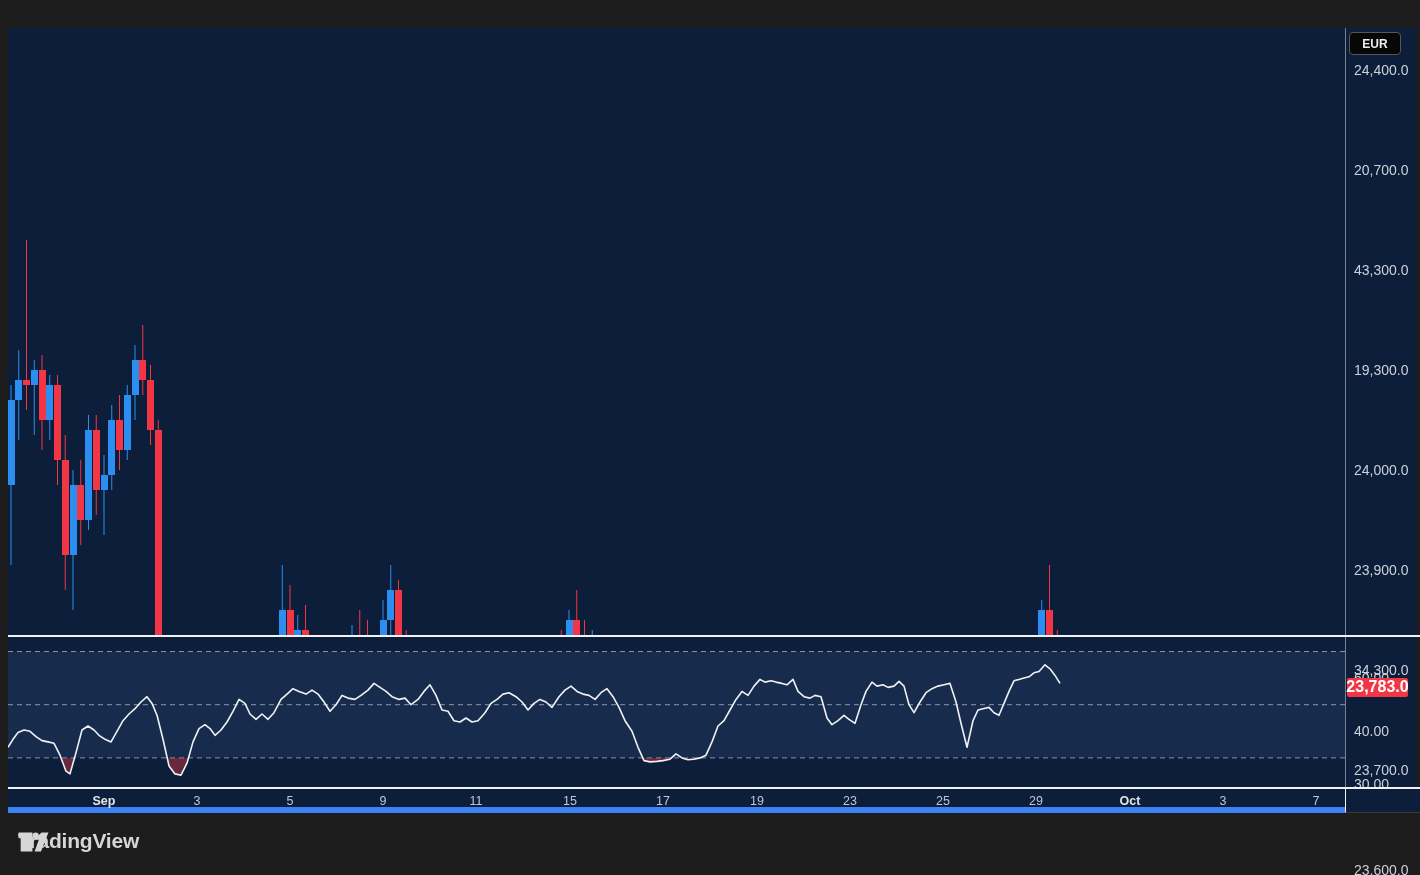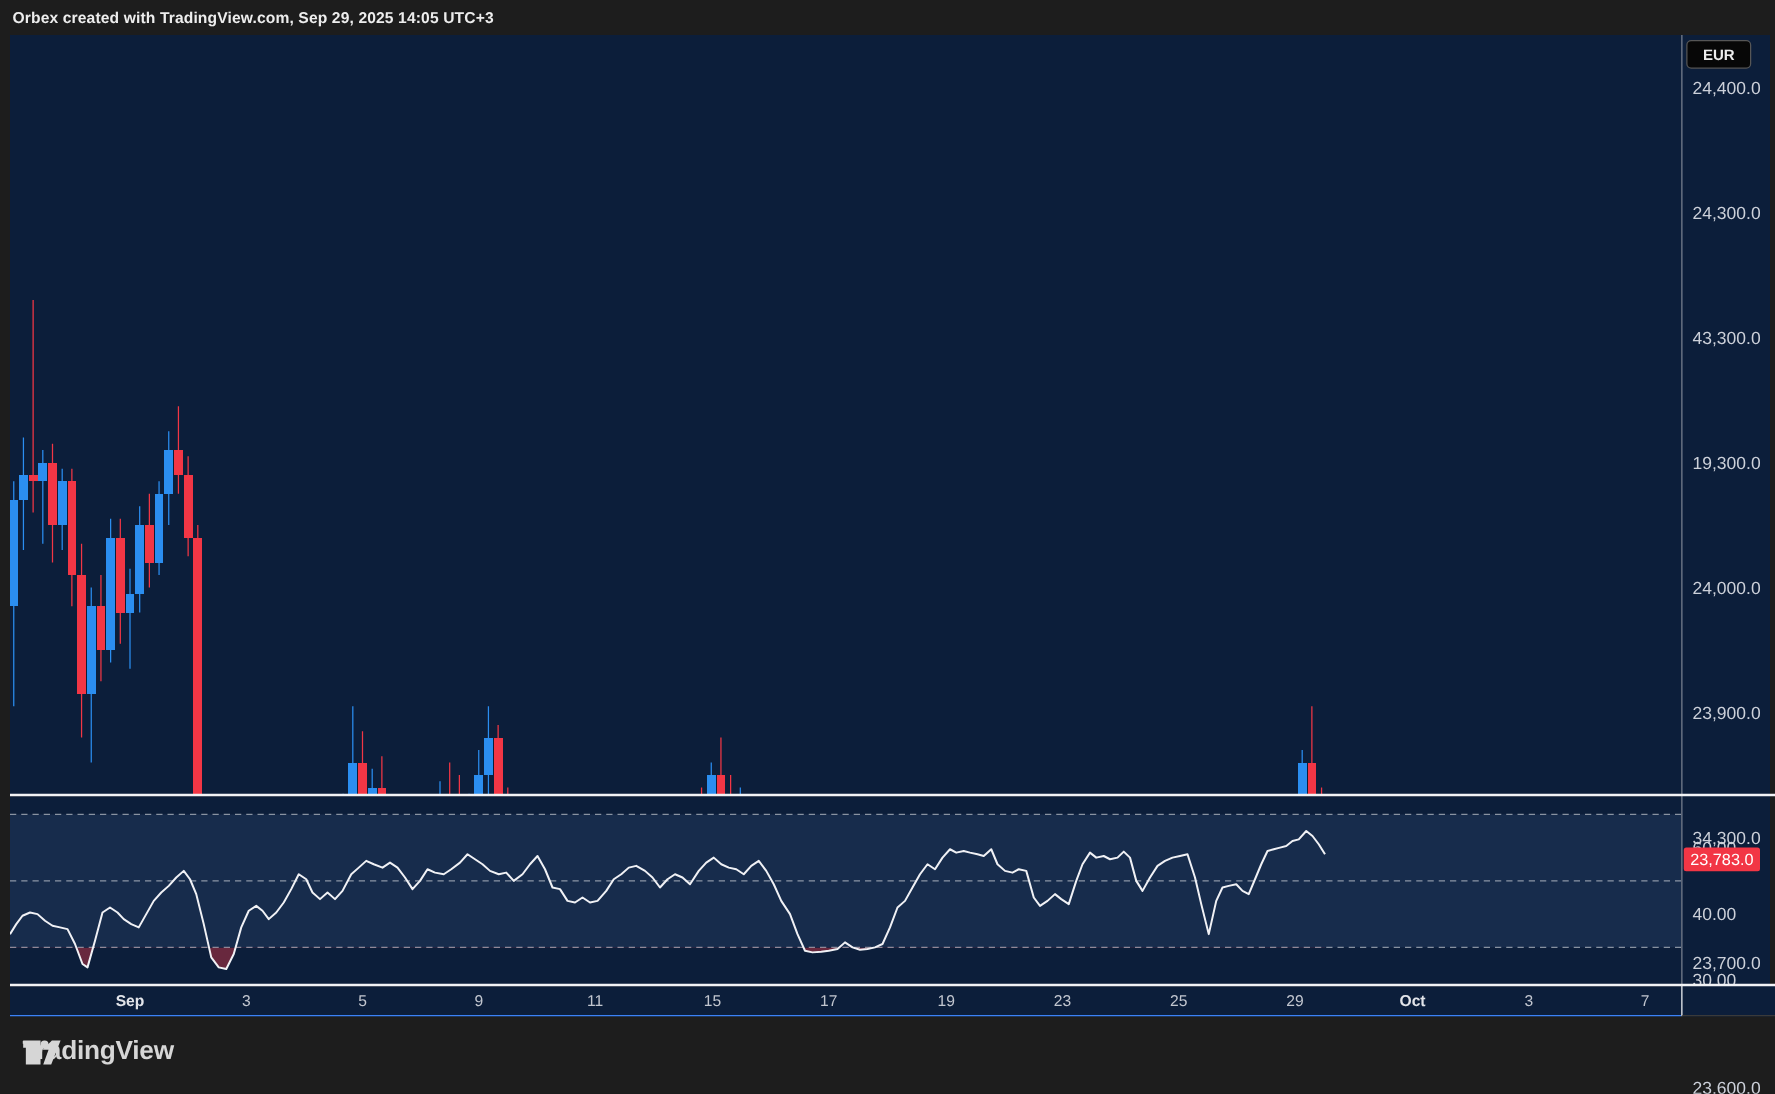--- a/index.html
+++ b/index.html
@@ -25,47 +25,44 @@
                  background:#0c1e3a; border-left:1px solid rgba(210,214,222,.55); z-index:4; }
   .tick { position:absolute; left:8px; height:17px; line-height:17px;
           color:#ccd0d9; font-size:14px; white-space:nowrap; }
 
   #eur-badge { position:absolute; left:3px; top:4px; width:52px; height:23px;
                background:#070707; border:1px solid #565656; border-radius:4px;
                color:#ededed; font-size:12px; font-weight:600;
                display:flex; align-items:center; justify-content:center; z-index:8; cursor:pointer; }
 
   #price-badge { position:absolute; left:1px; width:61px; height:19px; border-radius:2px;
-                 color:#fff; font-size:13px; font-weight:400;
+                 color:#fff; font-size:16px; font-weight:700;
                  display:flex; align-items:center; justify-content:center; z-index:8; }
 
   #time-axis { position:absolute; left:8px; top:789px; width:1337px; height:24px;
-               background:#0c1e3a; border-bottom:1px solid #3b82f6; z-index:5; }
+               background:#0c1e3a; border-bottom:6px solid #3b82f6; z-index:5; }
   .tlabel { position:absolute; top:0; height:24px; line-height:24px; color:#c2c6cf;
             font-size:12.5px; transform:translateX(-50%); }
   .tlabel.bold { font-weight:700; color:#e2e4e9; }
 
   #corner { position:absolute; left:1345px; top:788px; width:75px; height:25px;
             background:#0c1e3a; border-left:1px solid #f2f3f6; border-top:1px solid #f2f3f6;
             border-bottom:1px solid #3a3a3a; z-index:7; }
 
   #footer { position:absolute; left:18px; top:829px; display:flex; align-items:center;
             gap:9px; z-index:3; cursor:pointer; }
   #footer .brand { color:#d6d6d6; font-size:21px; font-weight:700; letter-spacing:-.2px; }
 
   svg { position:absolute; left:0; top:0; overflow:hidden; }
 </style>
 </head>
 <body>
 
 <div id="frame">
 
-  <div id="topbar">
-    <span class="title">Orbex created with TradingView.com, Sep 29, 2025 14:05 UTC+3</span>
-  </div>
 
   <div id="main-pane" class="pane">
     <svg id="candles-svg" width="1337" height="608">
         <line x1="3" x2="3" y1="357" y2="537" stroke="#2b8ef0" stroke-width="1"></line>
         <rect x="-0.5" y="372" width="7" height="85" fill="#2b8ef0" shape-rendering="crispEdges"></rect>
         <line x1="10.75" x2="10.75" y1="322" y2="411.99999999999994" stroke="#2b8ef0" stroke-width="1"></line>
         <rect x="7.25" y="352" width="7" height="20" fill="#2b8ef0" shape-rendering="crispEdges"></rect>
         <line x1="18.5" x2="18.5" y1="212" y2="382" stroke="#f23645" stroke-width="1"></line>
         <rect x="15" y="352" width="7" height="5" fill="#f23645" shape-rendering="crispEdges"></rect>
         <line x1="26.25" x2="26.25" y1="332" y2="407.00000000000006" stroke="#2b8ef0" stroke-width="1"></line>
@@ -351,21 +348,21 @@
       </svg>
   </div>
 
   <div id="sep-main" class="separator"></div>
   <div id="sep-bottom" class="separator"></div>
 
   <div id="right-scale">
     <div id="eur-badge">EUR</div>
     <div id="price-ticks">
         <div class="tick" style="top: 33.5px;">24,400.0</div>
-        <div class="tick" style="top: 133.5px;">24,300.0</div>
+        <div class="tick" style="top: 133.5px;">20,700.0</div>
         <div class="tick" style="top: 233.5px;">43,300.0</div>
         <div class="tick" style="top: 333.5px;">19,300.0</div>
         <div class="tick" style="top: 433.5px;">24,000.0</div>
         <div class="tick" style="top: 533.5px;">23,900.0</div>
         <div class="tick" style="top: 633.5px;">34,300.0</div>
         <div class="tick" style="top: 733.5px;">23,700.0</div>
         <div class="tick" style="top: 833.5px;">23,600.0</div>
       </div>
     <div id="rsi-ticks">
         <div class="tick" style="top: 641.6px;">60.00</div>

